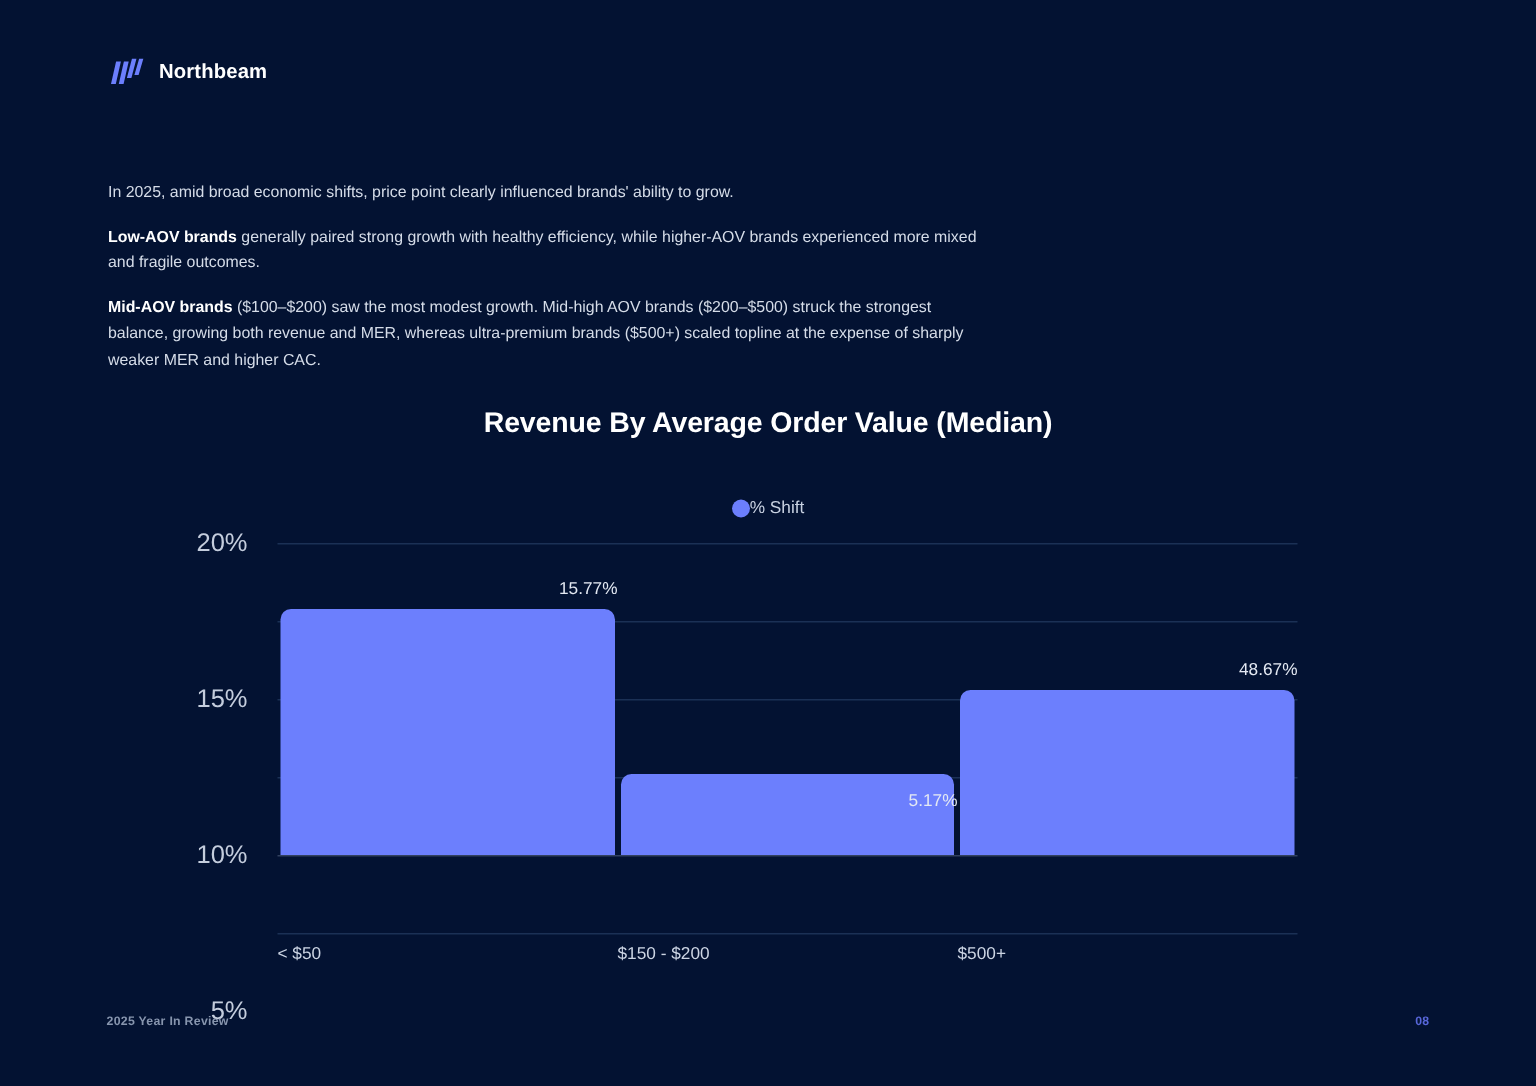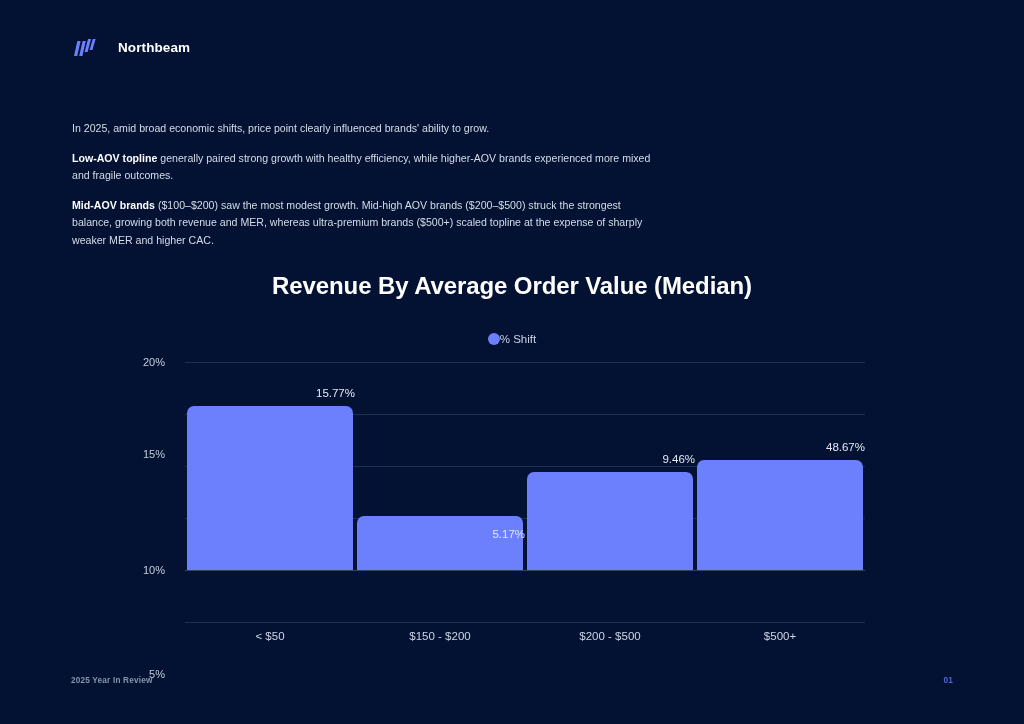--- a/index.html
+++ b/index.html
@@ -17,21 +17,21 @@
     background: #031232;
   }
 
   
   .brand {
     position: absolute;
     left: 72px;
     top: 39px;
     display: flex;
     align-items: center;
-    gap: 20px;
+    gap: 8px;
   }
   .brand-mark { width: 26px; height: 17px; display: block; }
   .brand-name {
     color: #ffffff;
     font-size: 13.5px;
     font-weight: bold;
     letter-spacing: 0.1px;
   }
 
   
@@ -62,21 +62,21 @@
   .copy b { color: #ffffff; font-weight: bold; }
 
   
   .chart-title {
     position: absolute;
     left: 0;
     right: 0;
     top: 272px;
     text-align: center;
     color: #ffffff;
-    font-size: 24px;
+    font-size: 19px;
     font-weight: bold;
     letter-spacing: -0.1px;
   }
   .legend {
     position: absolute;
     left: 0;
     right: 0;
     top: 333px;
     display: flex;
     justify-content: center;
@@ -109,21 +109,21 @@
     width: 680px;
     height: 1px;
     background: #1b3055;
   }
   .ytick {
     position: absolute;
     right: 100%;
     margin-right: 20px;
     transform: translateY(-50%);
     color: #c4cddd;
-    font-size: 11px;
+    font-size: 17px;
     white-space: nowrap;
   }
   .zeroline {
     position: absolute;
     left: 0;
     width: 680px;
     height: 1px;
     background: #32415f;
   }
 
@@ -155,21 +155,20 @@
     text-align: right;
     color: #e4e9f3;
     font-size: 11.5px;
     white-space: nowrap;
   }
   .xtick {
     position: absolute;
     left: 0;
     right: 0;
     top: 268px;
-    text-align: center;
     color: #ccd5e4;
     font-size: 11.5px;
     white-space: nowrap;
   }
 
   
   .footer-left {
     position: absolute;
     left: 71px;
     top: 676px;
@@ -201,38 +200,38 @@
         <polygon points="12.6,13 15.6,13 19.0,0 16.0,0"></polygon>
         <polygon points="17.6,11 20.4,11 23.6,0 20.8,0"></polygon>
       </g>
     </svg>
     <span class="brand-name">Northbeam</span>
   </div>
 
 
   <div class="copy">
     <p>In 2025, amid broad economic shifts, price point clearly influenced brands' ability to grow.</p>
-    <p><b>Low-AOV topline</b><span> generally paired strong growth with healthy efficiency, while higher-AOV brands experienced more mixed and fragile outcomes.</span></p>
+    <p><b>Low-AOV brands</b><span> generally paired strong growth with healthy efficiency, while higher-AOV brands experienced more mixed and fragile outcomes.</span></p>
     <p><b>Mid-AOV brands</b><span> ($100–$200) saw the most modest growth. Mid-high AOV brands ($200–$500) struck the strongest balance, growing both revenue and MER, whereas ultra-premium brands ($500+) scaled topline at the expense of sharply weaker MER and higher CAC.</span></p>
   </div>
 
   <div class="chart-title">Revenue By Average Order Value (Median)</div>
 
   <div class="legend">
     <span class="legend-dot"></span>
     <span class="legend-label">% Shift</span>
   </div>
 
   <div class="plot">
     <div id="gridlines">
         <div class="gridline" style="top: 0px;">
           <div class="ytick" style="top: 0px;">20%</div>
         </div>
         <div class="gridline" style="top: 52px;">
-          <div class="ytick" style="top: 40px;">15%</div>
+          <div class="ytick" style="top: 52px;">15%</div>
         </div>
         <div class="gridline" style="top: 104px;">
           <div class="ytick" style="top: 104px;">10%</div>
         </div>
         <div class="gridline" style="top: 156px;">
           <div class="ytick" style="top: 156px;">5%</div>
         </div>
         <div class="zeroline" style="top: 208px;"></div>
         <div class="gridline" style="top: 260px;"></div>
       </div>
@@ -241,28 +240,23 @@
           <div class="bar pos" style="background: rgb(108, 127, 253); top: 43.992px; height: 164.008px;"></div>
           <div class="bar-value" style="top: 24.992px;">15.77%</div>
           <div class="xtick">&lt; $50</div>
         </div>
         <div class="bar-slot">
           <div class="bar pos" style="background: rgb(108, 127, 253); top: 154.232px; height: 53.768px;"></div>
           <div class="bar-value" style="top: 135.232px; margin-top: 31px;">5.17%</div>
           <div class="xtick">$150 - $200</div>
         </div>
         <div class="bar-slot">
-          <div class="bar pos" style="background: rgb(108, 127, 253); top: 109.616px; height: 98.384px;"></div>
-          <div class="bar-value" style="top: 90.616px;">9.46%</div>
-          <div class="xtick">$200 - $500</div>
-        </div>
-        <div class="bar-slot">
           <div class="bar pos" style="background: rgb(108, 127, 253); top: 98.488px; height: 109.512px;"></div>
           <div class="bar-value" style="top: 79.488px;">48.67%</div>
           <div class="xtick">$500+</div>
         </div>
       </div>
   </div>
 
   <div class="footer-left">2025 Year In Review</div>
-  <div class="footer-right">01</div>
+  <div class="footer-right">08</div>
 
 </div>
 
 </body></html>

